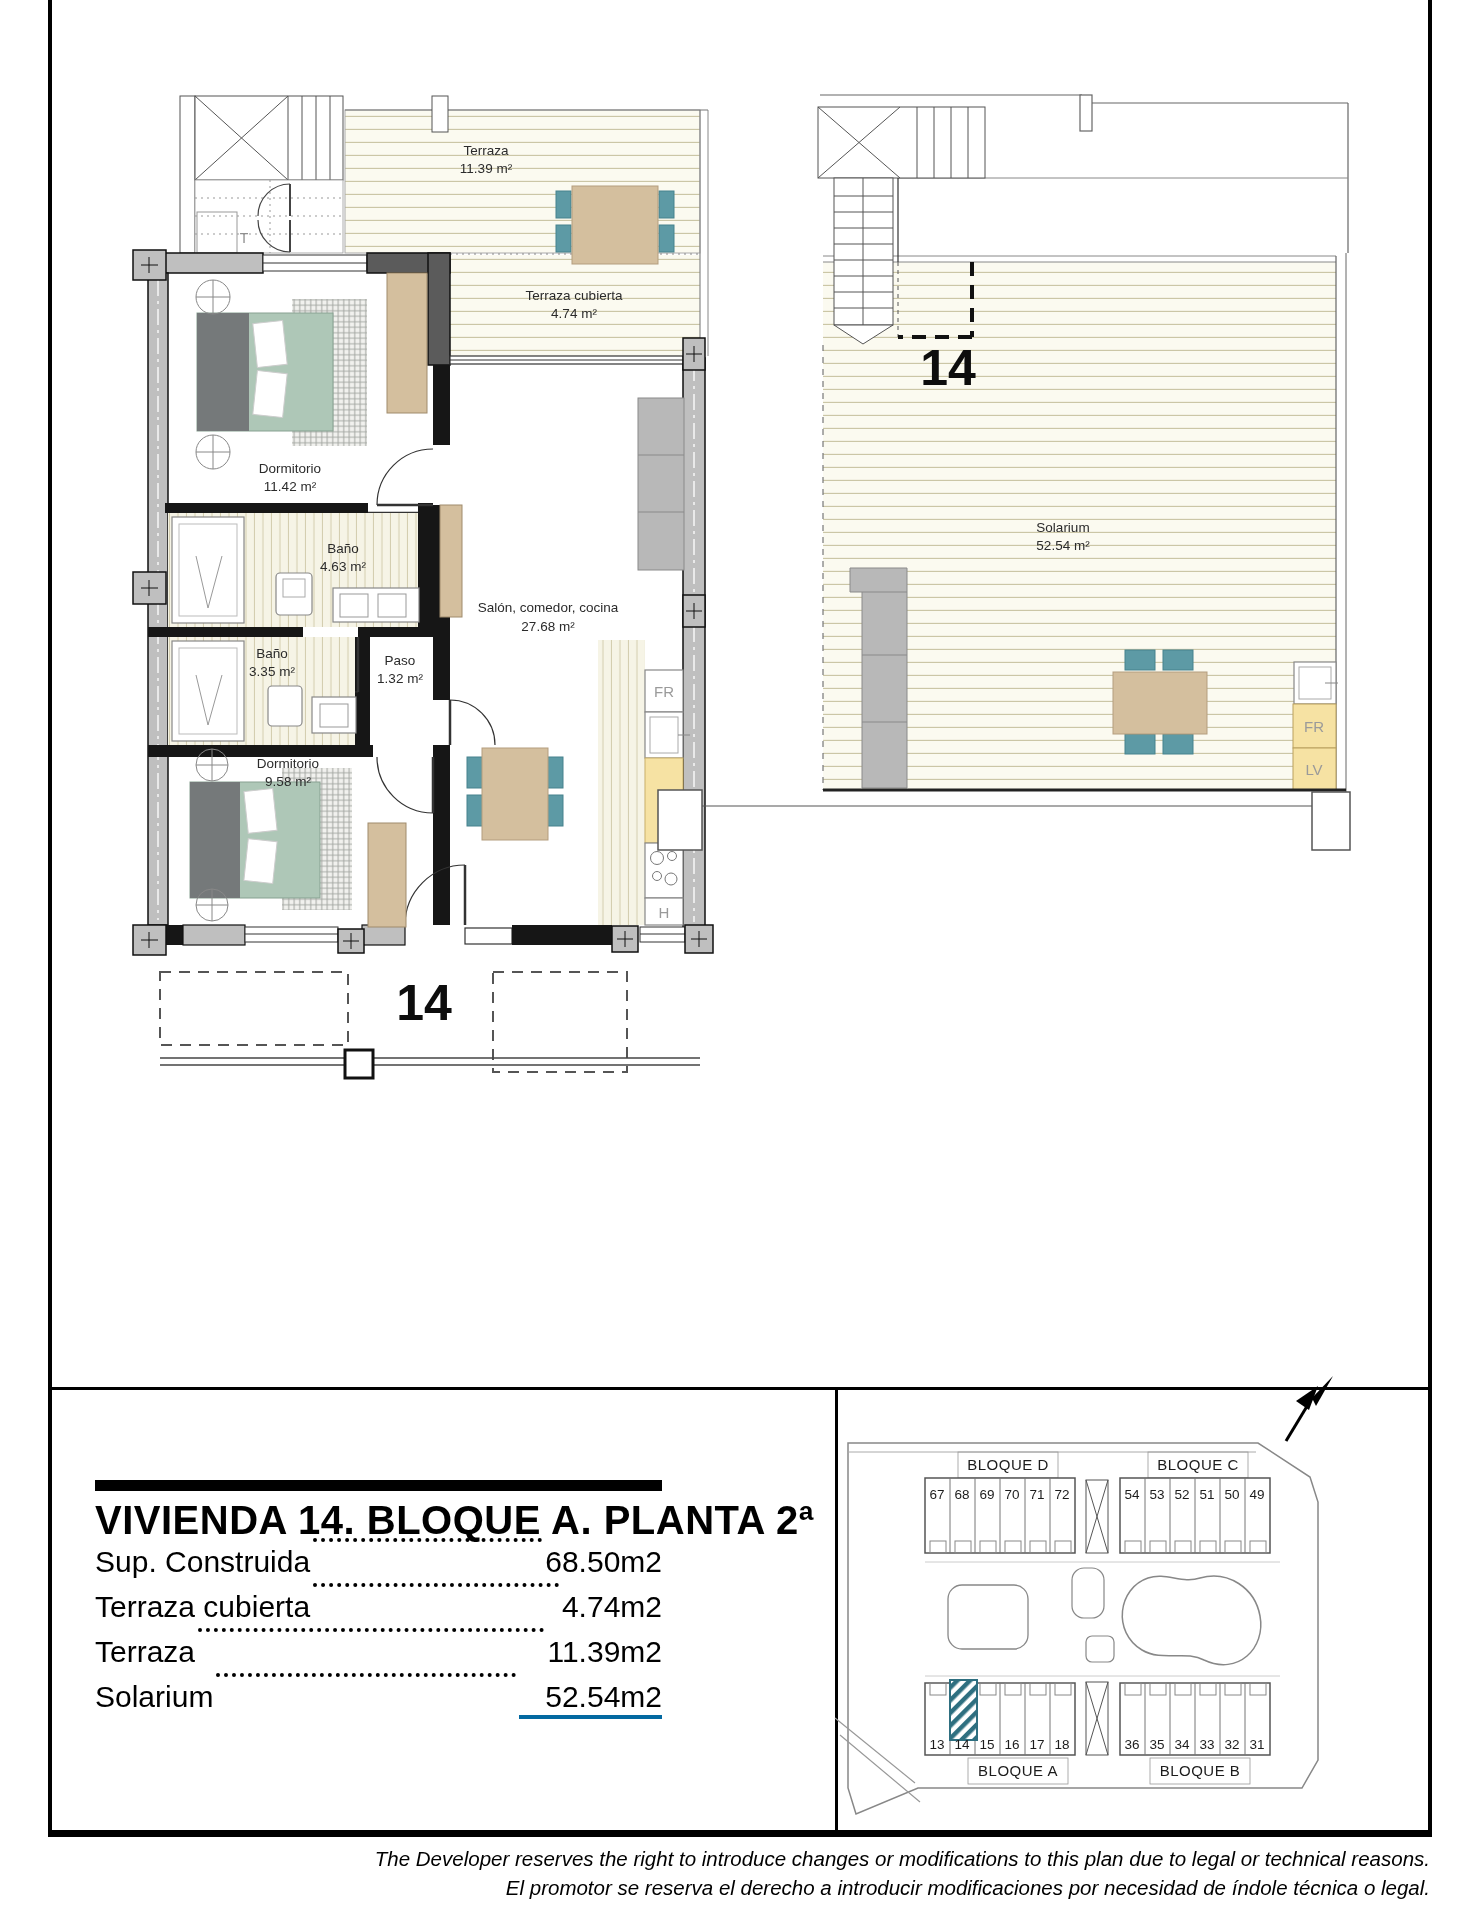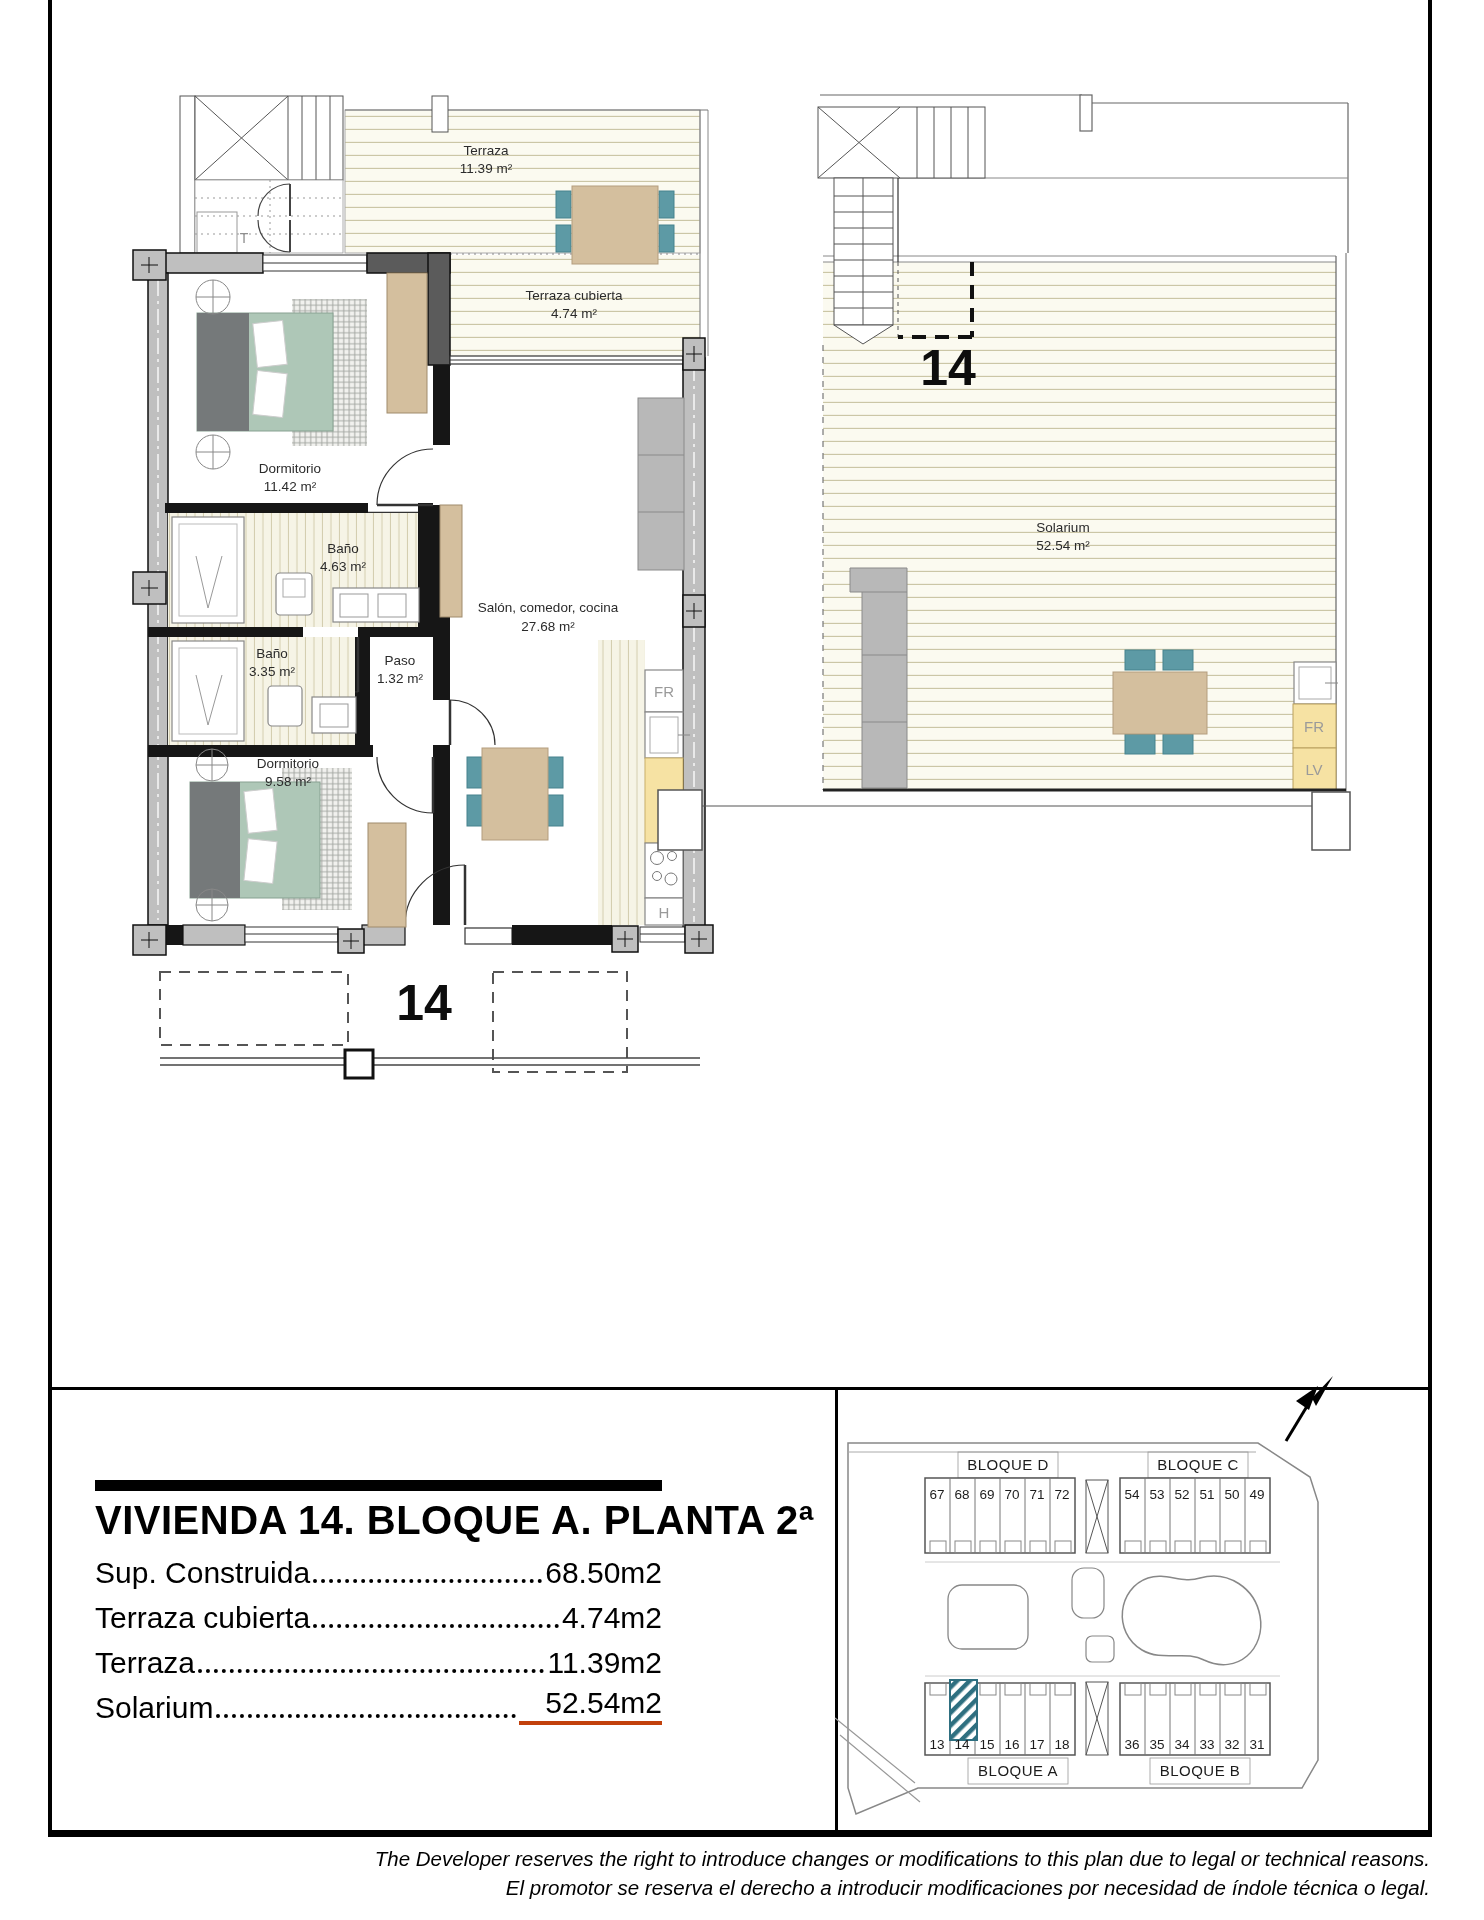--- a/index.html
+++ b/index.html
@@ -11,23 +11,23 @@
   .lbl{font-size:13.5px;fill:#2b2b2b;text-anchor:middle;}
   .big-num{font-size:50px;font-weight:bold;fill:#0d0d0d;text-anchor:middle;}
   .gray-lbl{font-size:14px;fill:#8f8f8f;text-anchor:middle;}
   .app-lbl{font-size:15px;fill:#9a9a9a;text-anchor:middle;}
   .site-num{font-size:13.5px;fill:#1c1c1c;text-anchor:middle;}
   .bloque{font-size:15px;fill:#1c1c1c;text-anchor:middle;letter-spacing:.5px;}
 
   .info-block{position:absolute;left:95px;top:1480px;width:567px;color:#000;}
   .info-bar{height:11px;background:#000;}
   .info-title{font-size:40px;font-weight:bold;letter-spacing:.5px;margin:7px 0 2px 0;white-space:nowrap;}
-  .info-row{display:flex;align-items:flex-end;font-size:30px;height:45px;white-space:nowrap;}
+  .info-row{display:flex;align-items:flex-start;font-size:30px;height:45px;white-space:nowrap;}
   .info-row .leader{flex:1;border-bottom:4px dotted #000;margin:0 3px;transform:translateY(-7px);}
-  .info-row.sum .value{border-bottom:4px solid #c2410c;padding-left:26px;padding-bottom:1px;}
+  .info-row.sum .value{border-bottom:4px solid #0369a1;padding-left:26px;padding-bottom:1px;}
   .disclaimer{position:absolute;right:54px;top:1844px;width:1200px;text-align:right;
               font-style:italic;font-size:20.5px;line-height:29px;color:#000;}
 </style>
 </head>
 <body>
 
 <div class="page">
 
   <div class="bord" style="left:48px;top:0;width:4px;height:1837px;"></div>
   <div class="bord" style="left:1428px;top:0;width:4px;height:1837px;"></div>

